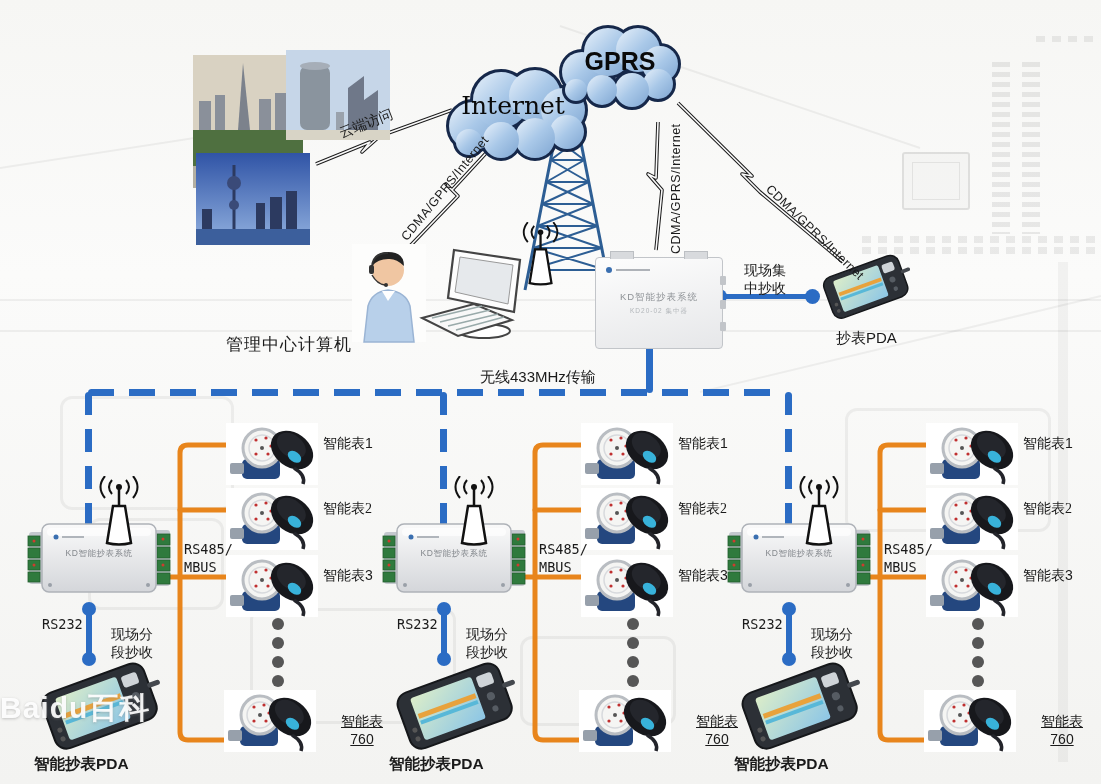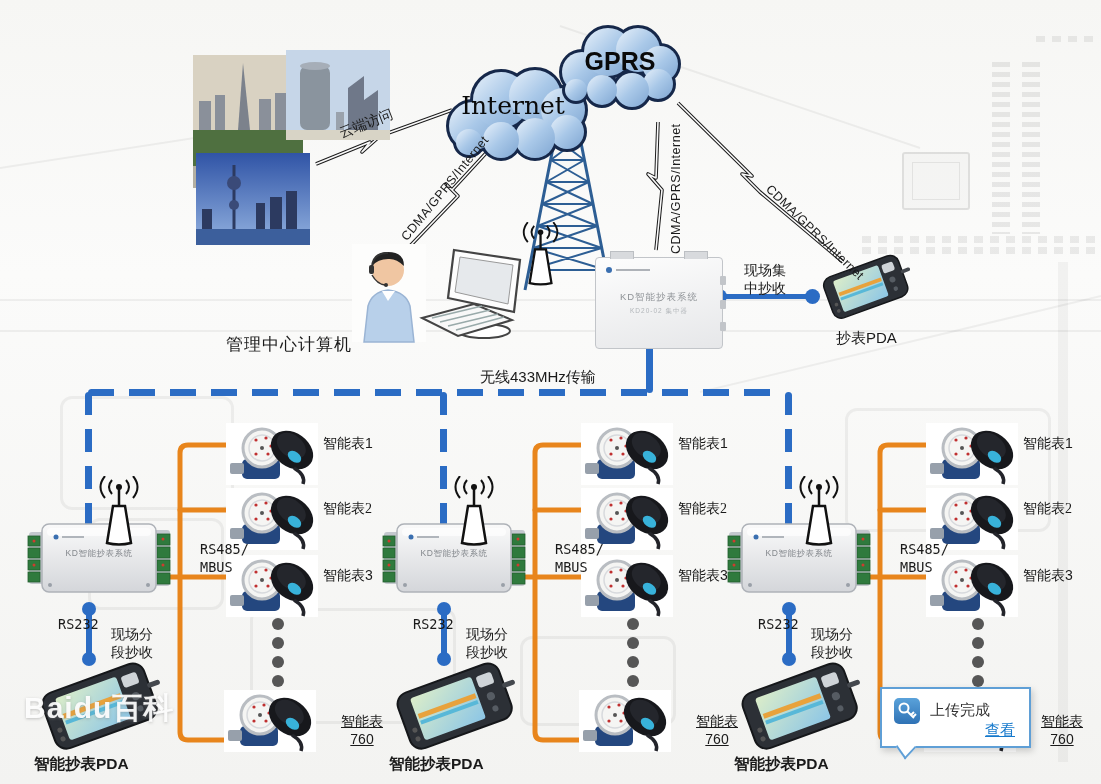--- a/index.html
+++ b/index.html
@@ -29,21 +29,21 @@
   .solid-v{width:7px;background:var(--blue);border-radius:4px;}
   .link-h{height:5px;background:var(--blue);border-radius:3px;}
   .link-h::before,.link-h::after{content:'';position:absolute;top:-5px;width:15px;height:15px;border-radius:50%;background:var(--blue);}
   .link-h::before{left:-7px;} .link-h::after{right:-7px;}
   .rs232-line{width:6px;background:var(--blue);border-radius:3px;}
   .rs232-line::before,.rs232-line::after{content:'';position:absolute;left:-4px;width:14px;height:14px;border-radius:50%;background:var(--blue);}
   .rs232-line::before{top:-6px;} .rs232-line::after{bottom:-6px;}
   
   .lbl{position:absolute;font-size:14px;color:var(--ink);white-space:nowrap;z-index:6;}
   .lbl-big{font-size:17px;letter-spacing:1px;}
-  .lbl-mono{font-family:"DejaVu Sans Mono",monospace;font-size:13.5px;padding-left:16px;}
+  .lbl-mono{font-family:"DejaVu Sans Mono",monospace;font-size:13.5px;}
   .lbl-rot{transform-origin:0 50%;font-size:12.5px;letter-spacing:.5px;}
   .two-line{line-height:1.3;white-space:normal;text-align:center;}
   .two-line span{display:block;}
   .pda-lbl{font-weight:bold;font-size:15.5px;}
   .device-label{position:absolute;font-size:8.5px;color:#84888d;text-align:center;letter-spacing:.5px;z-index:5;}
   
   .branch{position:absolute;top:392px;width:355px;height:392px;z-index:2;}
   .branch>*{position:absolute;}
   .drop{left:85px;top:0;height:146px;}
   .bus{left:140px;top:45px;width:115px;height:312px;}
@@ -75,21 +75,21 @@
   
   .conc{left:595px;top:257px;width:126px;height:90px;background:linear-gradient(168deg,#fdfdfd,#e6e7e9);
     border:1.5px solid #c2c5c9;border-radius:4px;z-index:3;}
   .conc .tab{position:absolute;top:-7px;width:22px;height:7px;background:#d8dadd;border:1px solid #bcbfc3;border-bottom:none;}
   .conc .tab.t1{left:14px;} .conc .tab.t2{right:14px;}
   .conc .tick{position:absolute;right:-4px;width:6px;height:9px;background:#c2c5c9;border-radius:1px;}
   .conc .logo{position:absolute;left:10px;top:9px;width:6px;height:6px;border-radius:50%;background:#3a6fb0;}
   .conc .logoline{position:absolute;left:20px;top:11px;width:34px;height:2px;background:#aeb2b8;}
   .conc-title{position:absolute;left:0;top:33px;width:100%;text-align:center;font-size:9.5px;color:#8e9296;letter-spacing:1px;}
   .conc-sub{position:absolute;left:0;top:49px;width:100%;text-align:center;font-size:6.5px;color:#b2b6ba;letter-spacing:1px;}
-  .watermark{left:24px;top:688px;font-size:30px;font-weight:bold;z-index:13;
+  .watermark{left:0;top:688px;font-size:30px;font-weight:bold;z-index:13;
     color:rgba(255,255,255,0.92);text-shadow:0 1px 3px rgba(130,130,130,0.45);letter-spacing:1px;}
   .bolt-outer{stroke:#1c1c1c;stroke-width:3.6;fill:none;stroke-linejoin:round;}
   .bolt-inner{stroke:#fafafa;stroke-width:1.6;fill:none;stroke-linejoin:round;}
 </style>
 </head>
 <body>
 
 <div class="stage">
 
   <svg width="0" height="0" style="position:absolute" aria-hidden="true">
@@ -540,27 +540,16 @@
     <div class="lbl two-line fieldseg">
       <span>现场分</span>
       <span>段抄收</span>
     </div>
     <svg class="pda" viewBox="0 0 150 108">
         <use href="#sym-pda"></use>
       </svg>
     <span class="lbl pda-lbl pda-name">智能抄表PDA</span>
   </div>
 
-  <div class="abs popup">
-    <div class="popup-icon">
-      <svg width="26" height="26" viewBox="0 0 26 26">
-        <circle cx="10" cy="10" r="4.5" fill="none" stroke="#fff" stroke-width="2"></circle>
-        <path d="M13.5,13.5 L20,20 M17,17 L20,14 M19,19 L22,16" stroke="#fff" stroke-width="2" fill="none"></path>
-      </svg>
-    </div>
-    <span class="popup-msg">上传完成</span>
-    <span class="popup-link">查看</span>
-    <div class="popup-tail"></div>
-  </div>
 
   <span class="abs watermark">Baidu百科</span>
 
 </div>
 
 </body></html>

